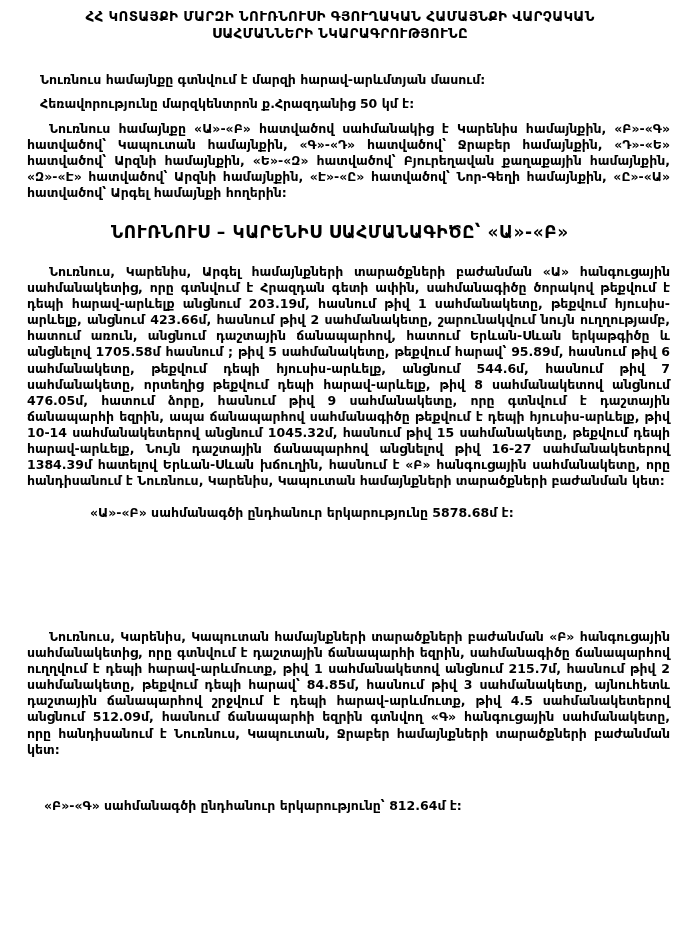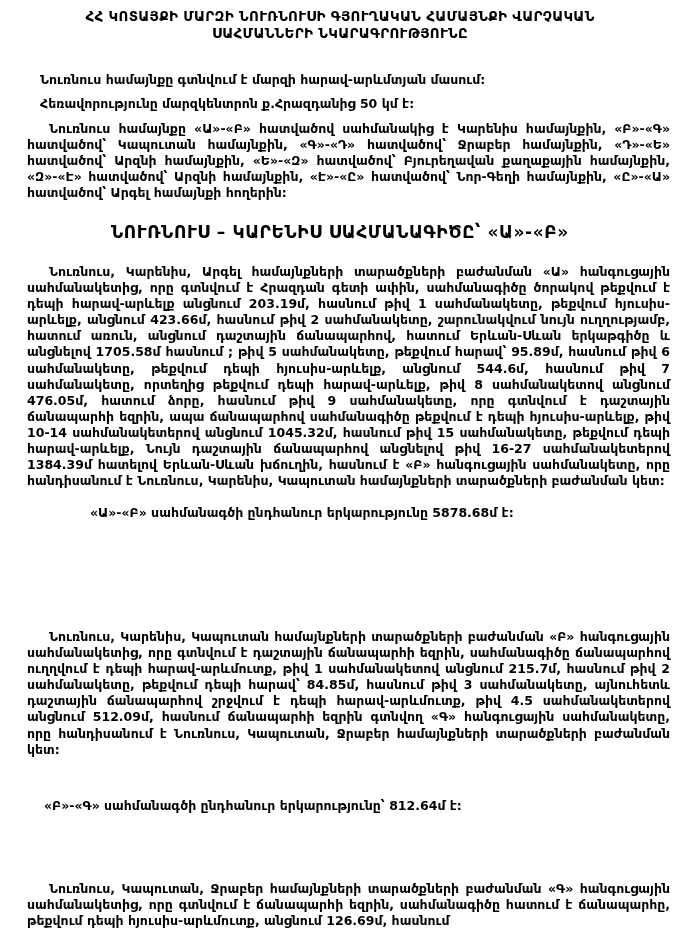--- a/index.html
+++ b/index.html
@@ -24,15 +24,14 @@
 
   <div class="para" style="top:121px;"><span class="indent"></span><span>Նուռնուս համայնքը «Ա»-«Բ» հատվածով սահմանակից է Կարենիս համայնքին, «Բ»-«Գ» հատվածով՝ Կապուտան համայնքին, «Գ»-«Դ» հատվածով՝ Ջրաբեր համայնքին, «Դ»-«Ե» հատվածով՝ Արզնի համայնքին, «Ե»-«Զ» հատվածով՝ Բյուրեղավան քաղաքային համայնքին, «Զ»-«Է» հատվածով՝ Արզնի համայնքին, «Է»-«Ը» հատվածով՝ Նոր-Գեղի համայնքին, «Ը»-«Ա» հատվածով՝ Արգել համայնքի հողերին:</span></div>
 
   <div class="heading" style="top:222px;">ՆՈՒՌՆՈՒՍ – ԿԱՐԵՆԻՍ  ՍԱՀՄԱՆԱԳԻԾԸ՝   «Ա»-«Բ»</div>
   <div class="para" style="top:264px;"><span class="indent"></span><span>Նուռնուս, Կարենիս, Արգել համայնքների տարածքների բաժանման «Ա» հանգուցային սահմանակետից, որը գտնվում է Հրազդան գետի ափին, սահմանագիծը ծորակով թեքվում է դեպի հարավ-արևելք անցնում 203.19մ, հասնում թիվ 1 սահմանակետը, թեքվում հյուսիս-արևելք, անցնում 423.66մ, հասնում թիվ 2 սահմանակետը, շարունակվում նույն ուղղությամբ, հատում առուն, անցնում դաշտային ճանապարհով, հատում Երևան-Սևան երկաթգիծը և անցնելով 1705.58մ հասնում ; թիվ 5 սահմանակետը, թեքվում հարավ՝ 95.89մ, հասնում  թիվ 6 սահմանակետը, թեքվում դեպի հյուսիս-արևելք, անցնում 544.6մ, հասնում թիվ 7 սահմանակետը, որտեղից  թեքվում դեպի հարավ-արևելք,  թիվ 8 սահմանակետով անցնում 476.05մ, հատում ձորը, հասնում թիվ 9 սահմանակետը, որը գտնվում է դաշտային ճանապարհի եզրին, ապա  ճանապարհով սահմանագիծը թեքվում է դեպի հյուսիս-արևելք, թիվ 10-14 սահմանակետերով  անցնում 1045.32մ, հասնում թիվ 15 սահմանակետը, թեքվում դեպի հարավ-արևելք, Նույն դաշտային ճանապարհով անցնելով թիվ 16-27 սահմանակետերով 1384.39մ հատելով Երևան-Սևան խճուղին, հասնում է «Բ» հանգուցային սահմանակետը, որը հանդիսանում է  Նուռնուս, Կարենիս, Կապուտան համայնքների տարածքների բաժանման կետ:</span></div>
   <div class="total" style="left:46px; top:505px;margin-left:44px;">«Ա»-«Բ» սահմանագծի ընդհանուր երկարությունը  5878.68մ է:</div>
 
   <div class="para" style="top:629px;"><span class="indent"></span><span>Նուռնուս, Կարենիս, Կապուտան համայնքների տարածքների բաժանման «Բ» հանգուցային սահմանակետից, որը գտնվում է դաշտային ճանապարհի եզրին, սահմանագիծը ճանապարհով ուղղվում է դեպի հարավ-արևմուտք, թիվ 1 սահմանակետով անցնում 215.7մ, հասնում թիվ 2 սահմանակետը, թեքվում դեպի հարավ՝ 84.85մ, հասնում թիվ 3 սահմանակետը, այնուհետև դաշտային ճանապարհով շրջվում է դեպի հարավ-արևմուտք, թիվ 4.5 սահմանակետերով անցնում 512.09մ, հասնում ճանապարհի  եզրին գտնվող  «Գ» հանգուցային սահմանակետը, որը հանդիսանում է Նուռնուս, Կապուտան, Ջրաբեր համայնքների տարածքների բաժանման կետ:</span></div>
   <div class="total" style="left:44px; top:798px;">«Բ»-«Գ» սահմանագծի ընդհանուր երկարությունը՝  812.64մ է:</div>
 
-  <div class="para" style="top:881px;"><span class="indent"></span><span>Նուռնուս, Կապուտան, Ջրաբեր համայնքների տարածքների բաժանման «Գ» հանգուցային սահմանակետից, որը գտնվում է ճանապարհի եզրին, սահմանագիծը հատում է ճանապարհը, թեքվում դեպի հյուսիս-արևմուտք, անցնում 126.69մ, հասնում</span></div>
 
 </div>
 
 </body></html>

